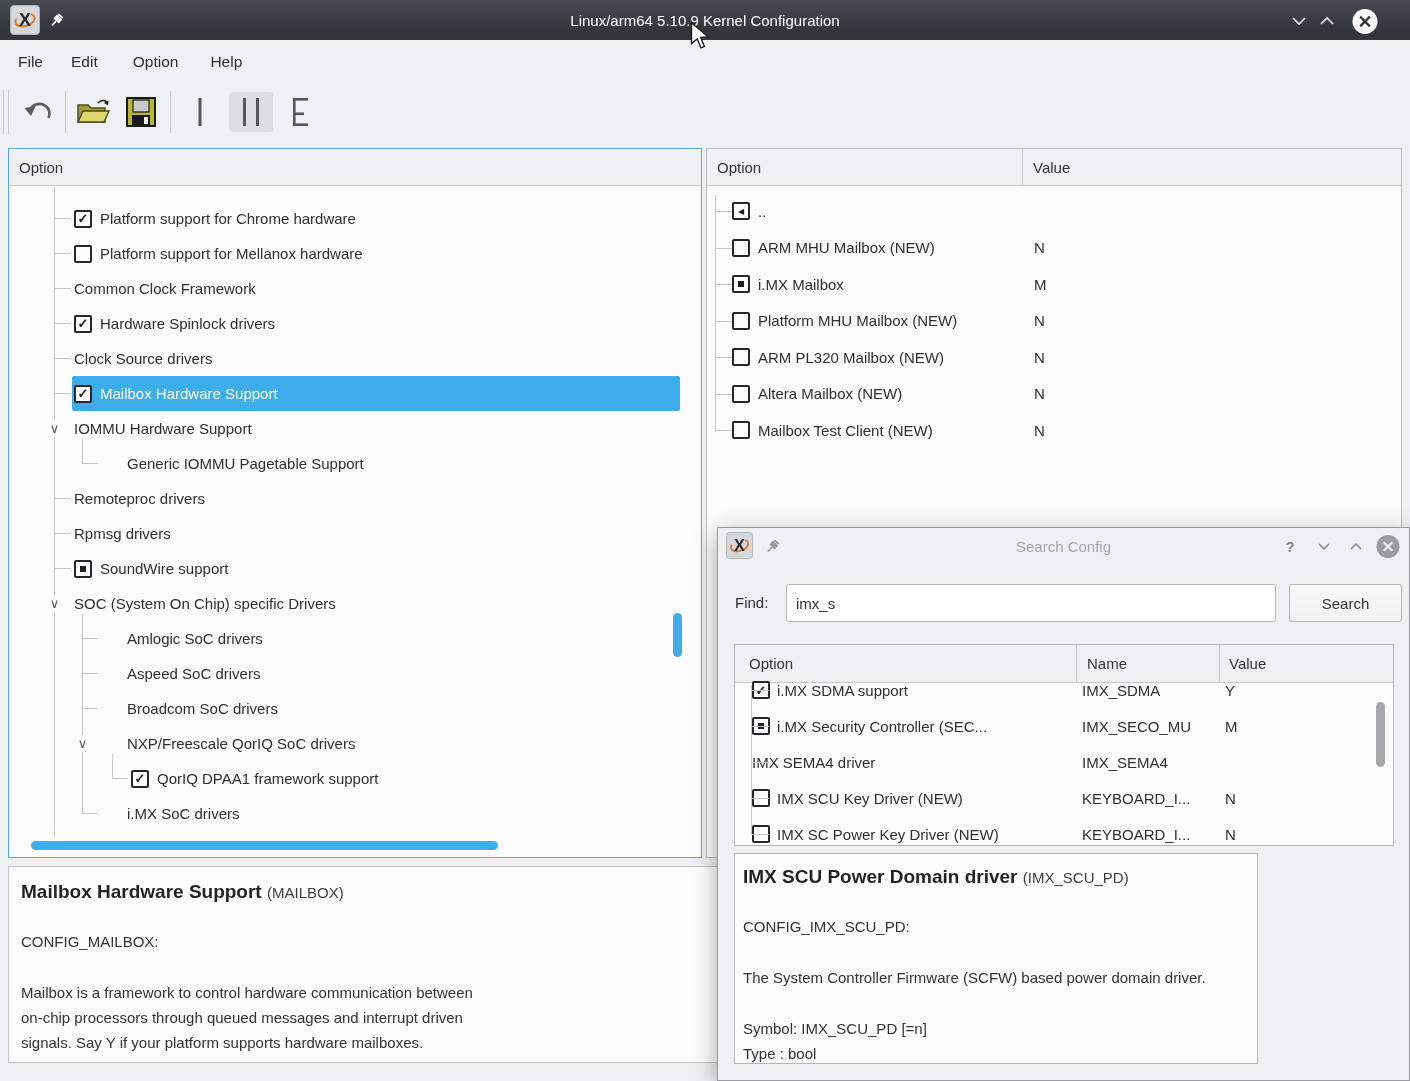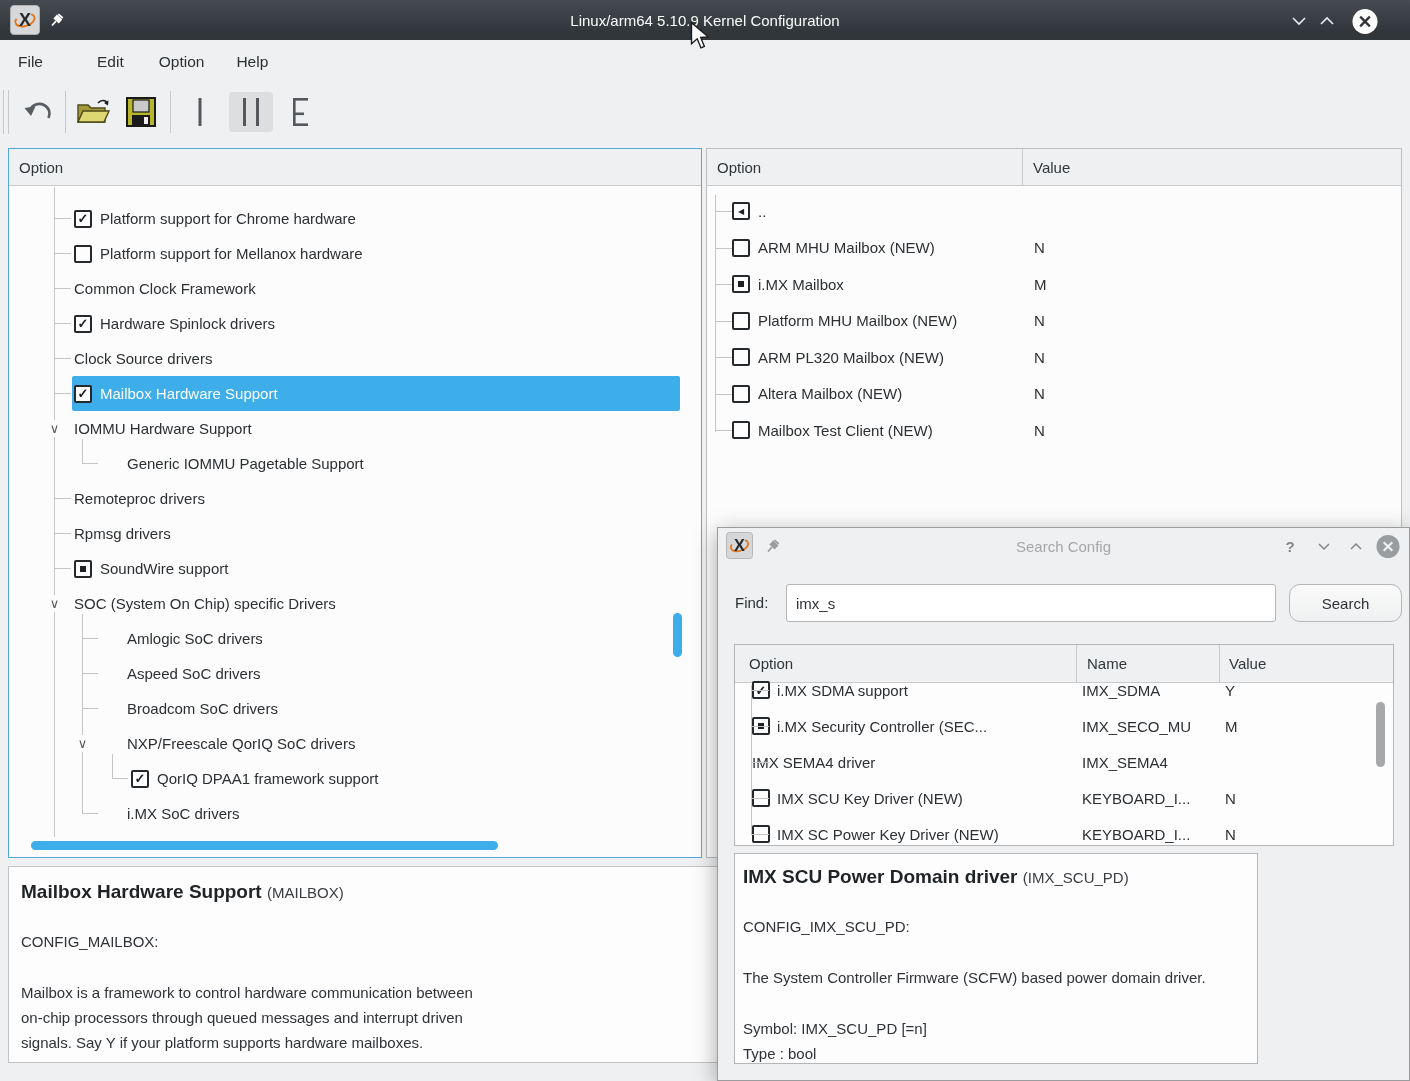--- a/index.html
+++ b/index.html
@@ -109,21 +109,21 @@
   .d-btn { position:absolute; top:6px; width:24px; height:24px; display:flex; align-items:center; justify-content:center; color:#82868a; font-size:15px; }
   .findrow { position:absolute; left:0; top:56px; width:693px; height:40px; }
   .find-label { position:absolute; left:17px; top:10px; font-size:15px; }
   .find-input {
     position:absolute; left:68px; top:0; width:490px; height:38px;
     border:1px solid #b4b6b8; border-radius:3px; background:#fff;
     font-family:"Liberation Sans", sans-serif; font-size:15px; color:#2f3337; padding-left:9px;
   }
   .search-btn {
     position:absolute; left:571px; top:0; width:113px; height:38px;
-    background:linear-gradient(#fafafa,#eff0f1); border:1px solid #b4b6b8; border-radius:11px;
+    background:linear-gradient(#fafafa,#eff0f1); border:1px solid #b4b6b8; border-radius:3px;
     font-family:"Liberation Sans", sans-serif; font-size:15px; color:#2f3337;
   }
   .dresults {
     position:absolute; left:16px; top:116px; width:660px; height:202px;
     background:#fdfdfe; border:1px solid #b4b6b8; overflow:hidden;
   }
   .dresults .phead { height:38px; }
   .drows { position:relative; margin-top:-11px; }
   .drow { position:relative; height:36px; display:flex; align-items:center; padding-left:17px; }
   .drow::before { content:""; position:absolute; top:18px; left:16px; width:18px; height:1px; background:#c3c5c7; }
@@ -169,21 +169,21 @@
     <div class="win-btn" style="left:1352px">
       <svg width="27" height="27" viewBox="0 0 27 27">
         <circle cx="13.5" cy="13.5" r="13" fill="#fcfcfc"></circle>
         <path d="M8.5 8.5 L18.5 18.5 M18.5 8.5 L8.5 18.5" stroke="#2f3439" stroke-width="2.4"></path>
       </svg>
     </div>
   </div>
 
   <div class="menubar">
     <span class="menu-item" style="margin-left:16px">File</span>
-    <span class="menu-item" style="margin-left:50px">Edit</span>
+    <span class="menu-item" style="margin-left:24px">Edit</span>
     <span class="menu-item" style="margin-left:31px">Option</span>
     <span class="menu-item" style="margin-left:28px">Help</span>
   </div>
 
   <div class="toolbar">
     <div class="tool-handle"></div>
     <div class="tool-btn" style="margin-left:10px">
       <svg width="32" height="26" viewBox="0 0 32 26">
         <path d="M8 11 C10 5.5 17 3.5 22 6 C27 8.5 29 14 26.5 19" fill="none" stroke="#585d61" stroke-width="2.6"></path>
         <path d="M2.5 9 L13.5 7.2 L9 17 Z" fill="#585d61"></path>

